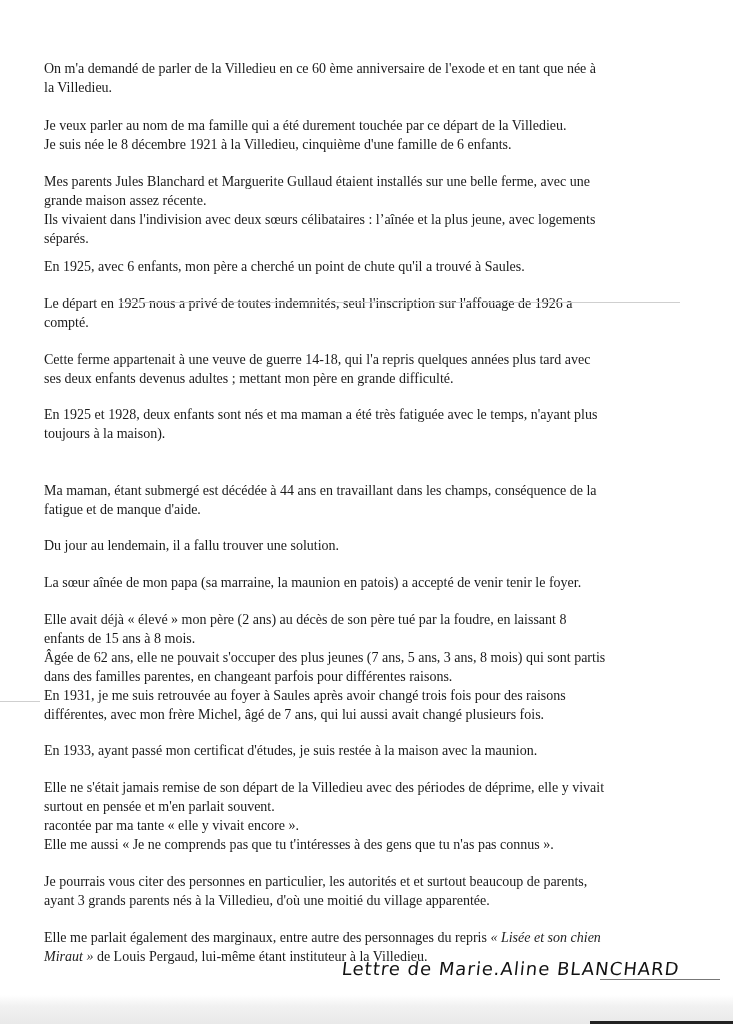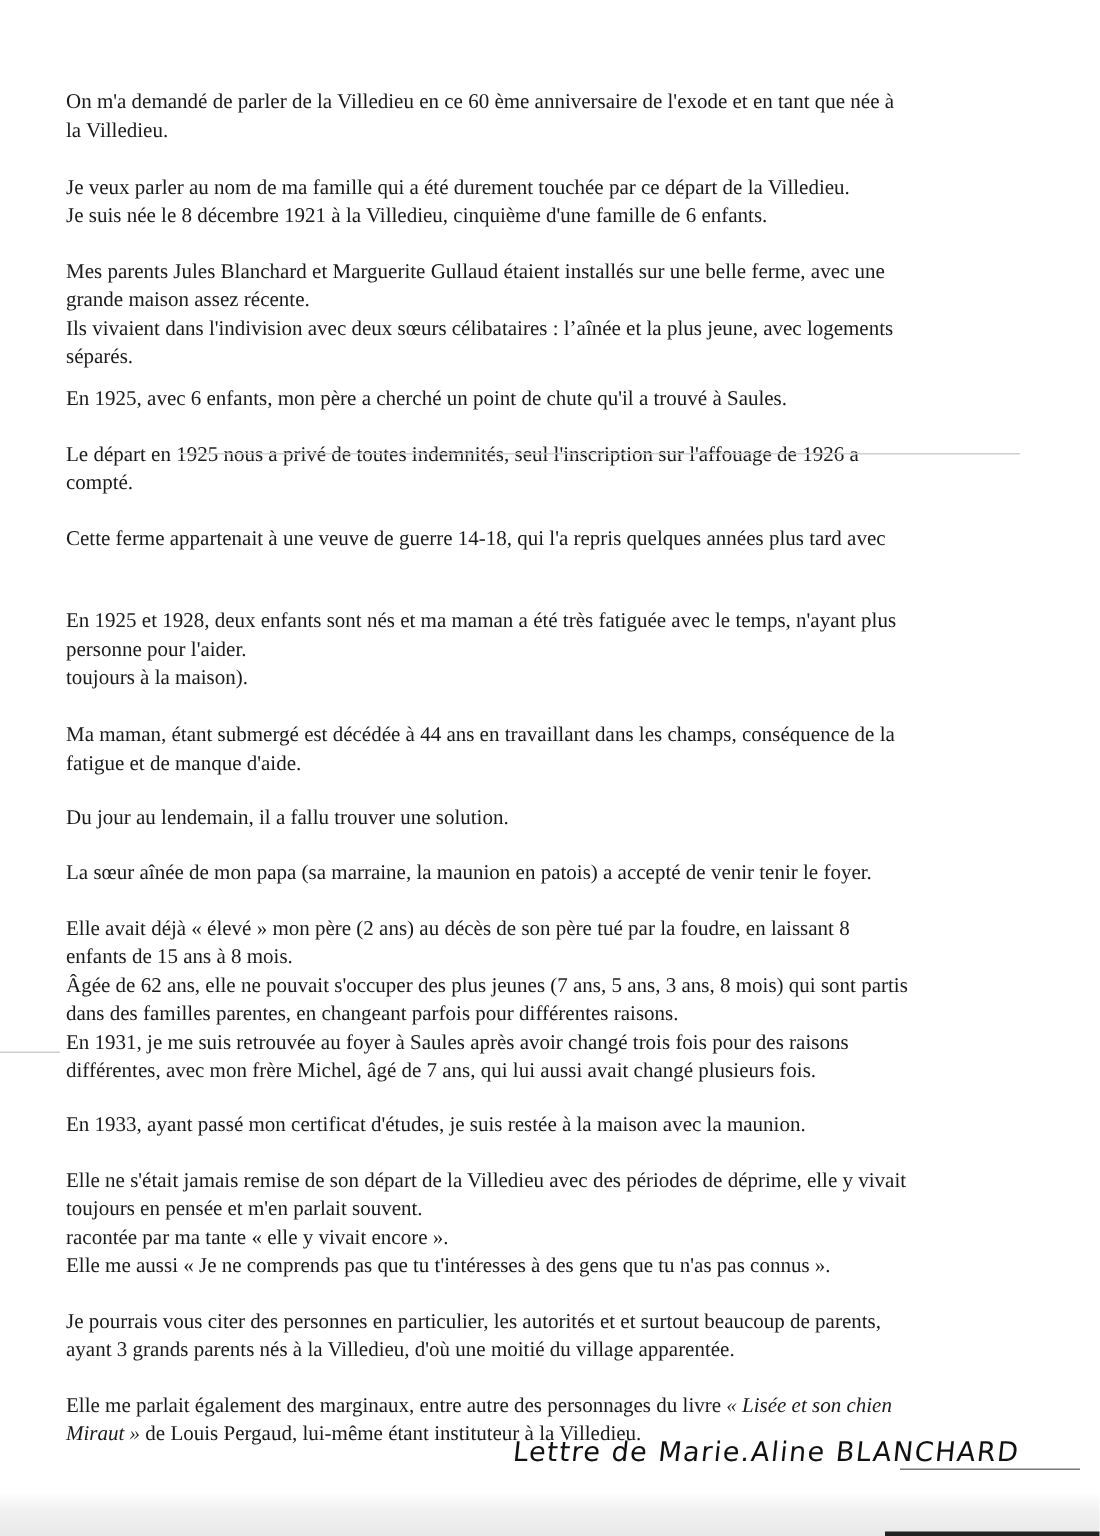--- a/index.html
+++ b/index.html
@@ -50,25 +50,25 @@
   </p>
 
   <p class="para" style="top:282px">
     <span class="line">Le départ en 1925 nous a privé de toutes indemnités, seul l'inscription sur l'affouage de 1926 a</span>
     <span class="line">compté.</span>
   </p>
   <div class="scan-artifact" style="left:120px; top:302px; width:560px;"></div>
 
   <p class="para" style="top:338px">
     <span class="line">Cette ferme appartenait à une veuve de guerre 14-18, qui l'a repris quelques années plus tard avec</span>
+    <span class="line">ses deux enfants devenus adultes ; mettant mon père en grande difficulté.</span>
   </p>
 
   <p class="para" style="top:393px">
     <span class="line">En 1925 et 1928, deux enfants sont nés et ma maman a été très fatiguée avec le temps, n'ayant plus</span>
-    <span class="line">personne pour l'aider.</span>
     <span class="line">toujours à la maison).</span>
   </p>
 
   <p class="para" style="top:469px">
     <span class="line">Ma maman, étant submergé est décédée à 44 ans en travaillant dans les champs, conséquence de la</span>
     <span class="line">fatigue et de manque d'aide.</span>
   </p>
 
   <p class="para" style="top:524px">
     <span class="line">Du jour au lendemain, il a fallu trouver une solution.</span>
@@ -90,32 +90,32 @@
     <span class="line">différentes, avec mon frère Michel, âgé de 7 ans, qui lui aussi avait changé plusieurs fois.</span>
   </p>
   <div class="scan-artifact" style="left:0; top:701px; width:40px;"></div>
 
   <p class="para" style="top:729px">
     <span class="line">En 1933, ayant passé mon certificat d'études, je suis restée à la maison avec la maunion.</span>
   </p>
 
   <p class="para" style="top:766px">
     <span class="line">Elle ne s'était jamais remise de son départ de la Villedieu avec des périodes de déprime, elle y vivait</span>
-    <span class="line">toujours en pensée et m'en parlait souvent.</span>
+    <span class="line">surtout en pensée et m'en parlait souvent.</span>
     <span class="line">racontée par ma tante « elle y vivait encore ».</span>
     <span class="line">Elle me aussi « Je ne comprends pas que tu t'intéresses à des gens que tu n'as pas connus ».</span>
   </p>
 
   <p class="para" style="top:860px">
     <span class="line">Je pourrais vous citer des personnes en particulier, les autorités et et surtout beaucoup de parents,</span>
     <span class="line">ayant 3 grands parents nés à la Villedieu, d'où une moitié du village apparentée.</span>
   </p>
 
   <p class="para" style="top:916px">
-    <span class="line"><span>Elle me parlait également des marginaux, entre autre des personnages du livre </span><span class="i">« Lisée et son chien</span></span>
+    <span class="line"><span>Elle me parlait également des marginaux, entre autre des personnages du repris </span><span class="i">« Lisée et son chien</span></span>
     <span class="line"><span class="i">Miraut »</span><span> de Louis Pergaud, lui-même étant instituteur à la Villedieu.</span></span>
   </p>
 
   <div class="signature">Lettre de Marie.Aline BLANCHARD</div>
   <div class="sig-line"></div>
 
   <div class="bottom-shadow"></div>
   <div class="bottom-bar"></div>
 </div>
 

